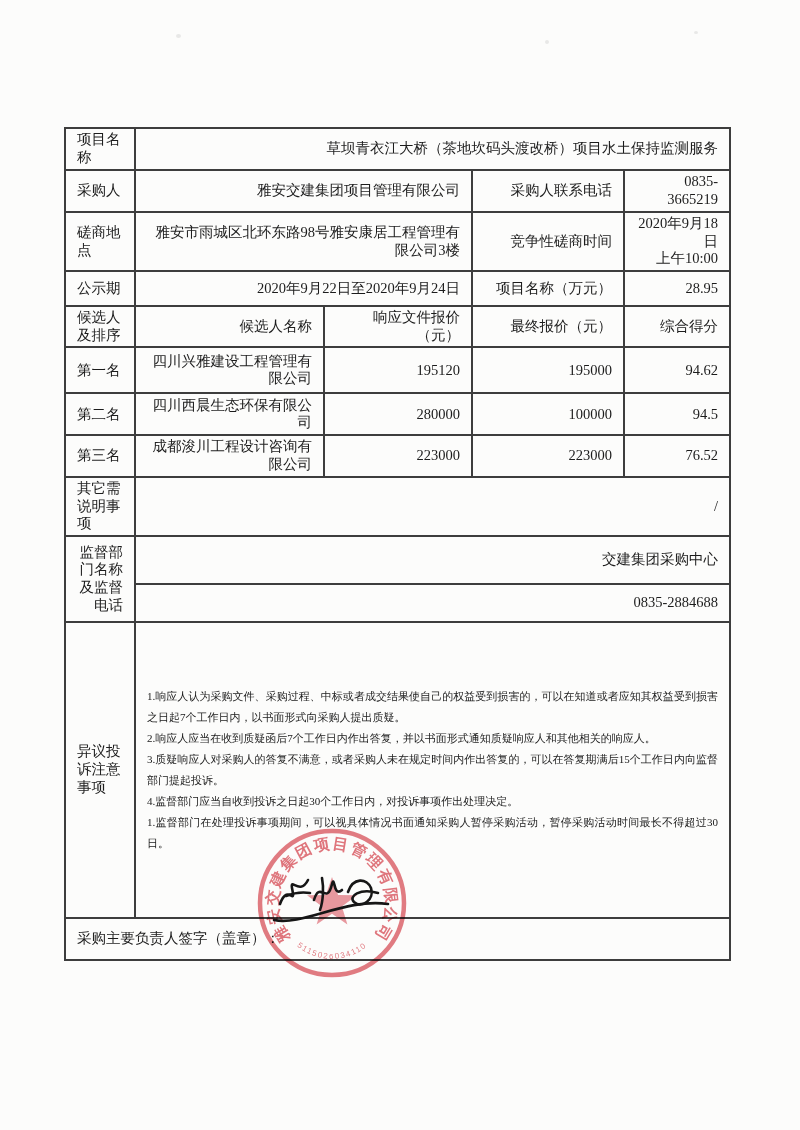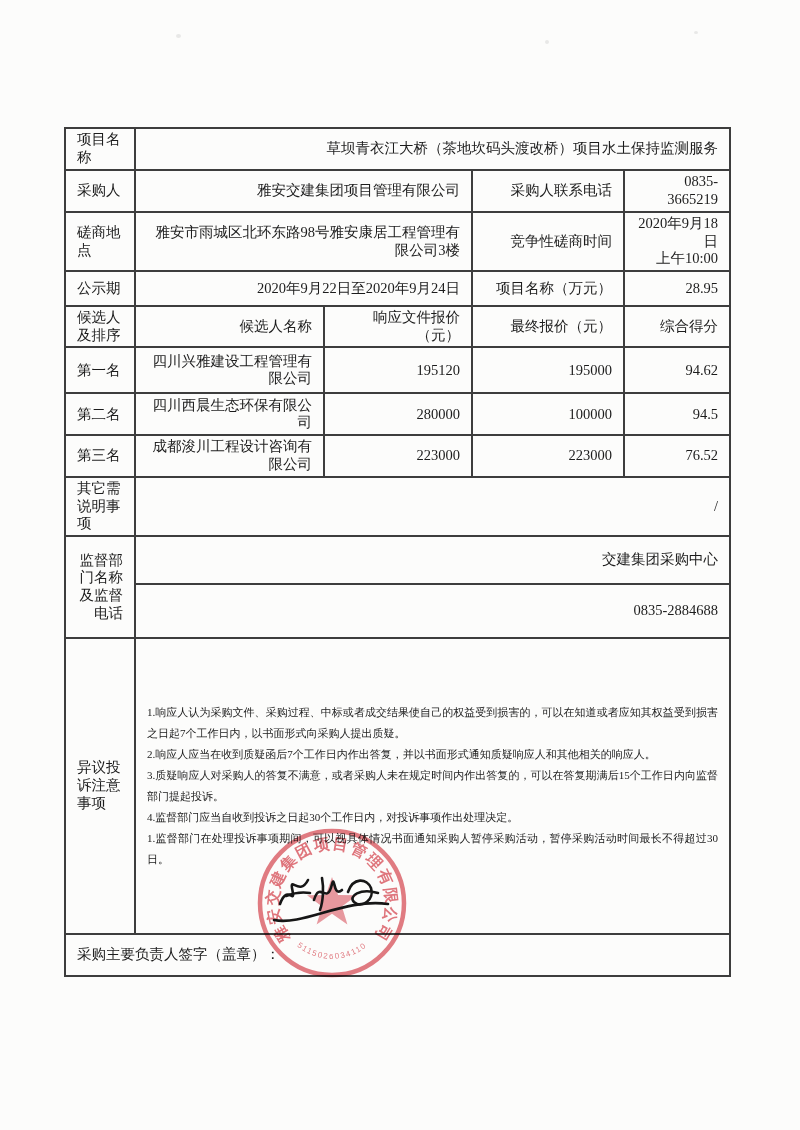--- a/index.html
+++ b/index.html
@@ -117,21 +117,21 @@
 
     <tr style="height:38px">
       <td class="lbl">其它需说明事项</td>
       <td class="cen" colspan="4">/</td>
     </tr>
 
     <tr style="height:48px">
       <td class="cen" rowspan="2">监督部门名称及监督电话</td>
       <td class="cen" colspan="4">交建集团采购中心</td>
     </tr>
-    <tr style="height:54px">
+    <tr style="height:38px">
       <td class="cen" colspan="4">0835-2884688</td>
     </tr>
 
     <tr style="height:296px">
       <td class="lbl">异议投诉注意事项</td>
       <td class="objection-cell" colspan="4">
         <div>1.响应人认为采购文件、采购过程、中标或者成交结果使自己的权益受到损害的，可以在知道或者应知其权益受到损害之日起7个工作日内，以书面形式向采购人提出质疑。</div>
         <div>2.响应人应当在收到质疑函后7个工作日内作出答复，并以书面形式通知质疑响应人和其他相关的响应人。</div>
         <div>3.质疑响应人对采购人的答复不满意，或者采购人未在规定时间内作出答复的，可以在答复期满后15个工作日内向监督部门提起投诉。</div>
         <div>4.监督部门应当自收到投诉之日起30个工作日内，对投诉事项作出处理决定。</div>

